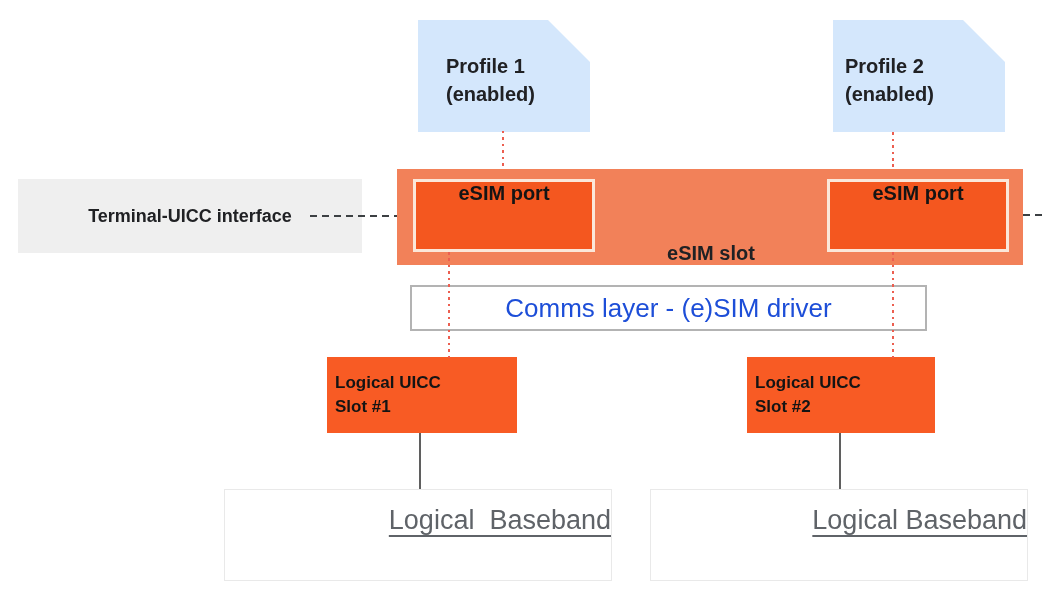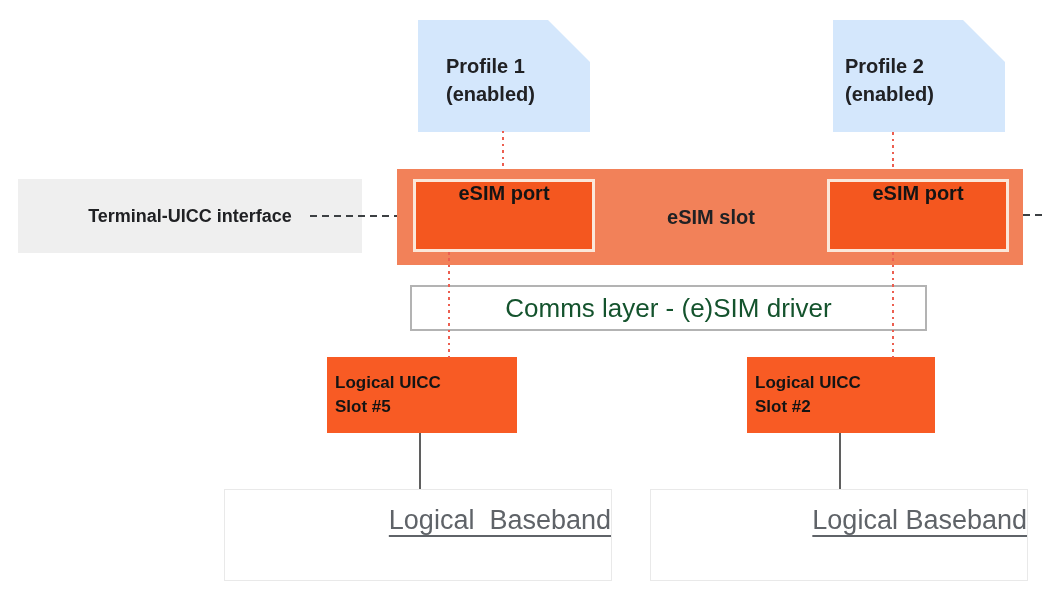--- a/index.html
+++ b/index.html
@@ -34,38 +34,38 @@
     left: 18px; top: 179px; width: 344px; height: 74px;
     background: #efefef;
     display: flex; align-items: center; justify-content: center;
     color: #202124; font-weight: 700; font-size: 18px;
   }
 
   
   .slot-bar { left: 397px; top: 169px; width: 626px; height: 96px; background: #f28159; }
   .slot-label {
     left: 595px; top: 169px; width: 232px; height: 96px;
-    display: flex; align-items: center; justify-content: center;
+    display: flex; align-items: flex-end; justify-content: center;
     color: #202124; font-weight: 700; font-size: 20px;
   }
   .port {
     top: 179px; width: 182px; height: 73px;
     background: #f4571f; border: 3px solid #fbe7d9;
     display: flex; align-items: flex-start; justify-content: center;
     color: #141414; font-weight: 700; font-size: 20px;
   }
   .port-1 { left: 413px; }
   .port-2 { left: 827px; }
 
   
   .comms-box {
     left: 410px; top: 285px; width: 517px; height: 46px;
     background: #ffffff; border: 2px solid #b3b3b3;
     display: flex; align-items: center; justify-content: center;
-    color: #14532d; font-size: 26px; font-weight: 400;
+    color: #1d4ed8; font-size: 26px; font-weight: 400;
     z-index: 1;
   }
 
   
   .uicc {
     top: 357px; height: 76px;
     background: #f85b24;
     display: flex; flex-direction: column; justify-content: center;
     padding-left: 8px;
     color: #141414; font-weight: 700; font-size: 17px; line-height: 24px;
@@ -147,21 +147,21 @@
     <span>Comms layer - (e)SIM driver</span>
   </div>
 
   <div class="abs dotted-v dotted-p1"></div>
   <div class="abs dotted-v dotted-p2"></div>
   <div class="abs dotted-v dotted-u1"></div>
   <div class="abs dotted-v dotted-u2"></div>
 
   <div class="abs uicc uicc-1">
     <span>Logical UICC</span>
-    <span>Slot #5</span>
+    <span>Slot #1</span>
   </div>
   <div class="abs uicc uicc-2">
     <span>Logical UICC</span>
     <span>Slot #2</span>
   </div>
 
   <div class="abs solid-v conn-1"></div>
   <div class="abs solid-v conn-2"></div>
 
   <div class="abs baseband baseband-1">

